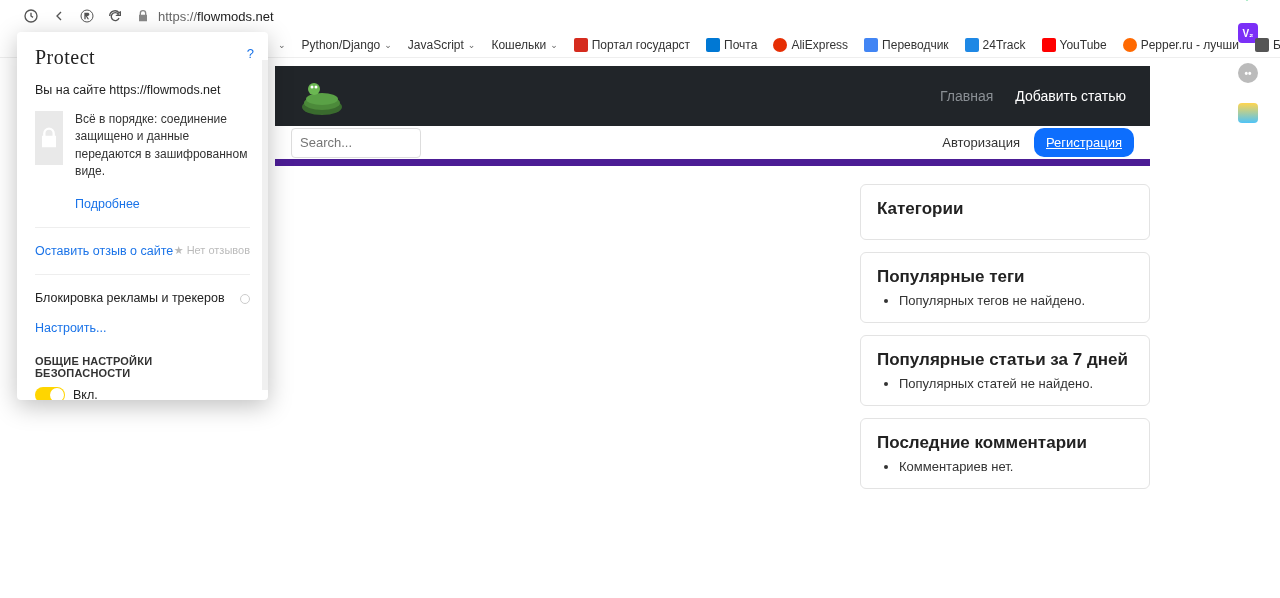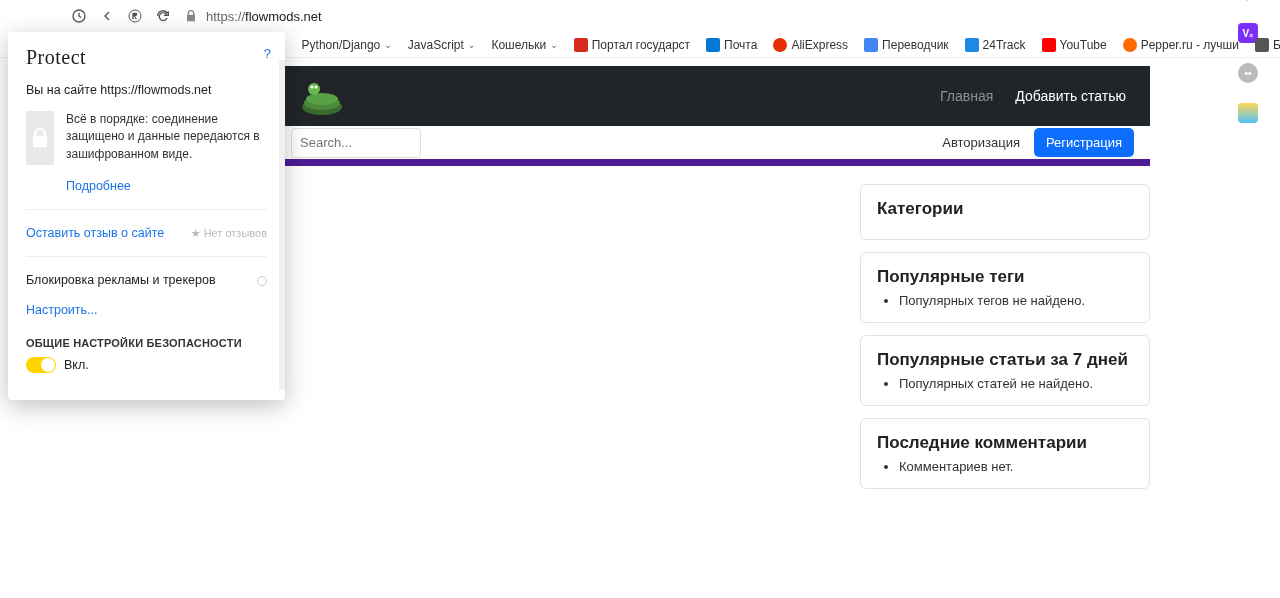--- a/index.html
+++ b/index.html
@@ -1,19 +1,19 @@
 <!DOCTYPE html>
 <html><head>
 <meta charset="utf-8">
 <style>
   * { box-sizing: border-box; margin: 0; padding: 0; }
   body { font-family: Arial, Helvetica, sans-serif; font-size: 13px; color: #222; background: #fff; width: 1280px; height: 598px; overflow: hidden; }
 
   
-  .browser-bar { display: flex; align-items: center; height: 32px; padding: 0 22px; gap: 10px; margin-left: 48px; }
+  .browser-bar { display: flex; align-items: center; height: 32px; padding: 0 22px; gap: 10px; }
   .browser-bar .ico { width: 18px; height: 18px; display: flex; align-items: center; justify-content: center; color: #555; }
   .browser-bar .ico svg { width: 16px; height: 16px; }
   .url-area { display: flex; align-items: center; gap: 6px; color: #666; }
   .url-text { color: #666; font-size: 13px; }
   .url-dark { color: #222; }
   .right-icons { margin-left: auto; display: flex; align-items: flex-start; gap: 20px; flex-direction: column; }
   .sep { width: 1px; height: 18px; background: #ddd; }
   .ext-badge { width: 20px; height: 20px; border-radius: 4px; display: flex; align-items: center; justify-content: center; font-size: 10px; color: #fff; font-weight: bold; }
 
   
@@ -22,32 +22,32 @@
   .bm .chev { font-size: 9px; color: #666; }
   .bm-ico { width: 14px; height: 14px; border-radius: 2px; display: inline-block; }
   .navbar { background: #212529; height: 60px; display: flex; align-items: center; padding: 0 24px; margin: 8px 130px 0 275px; border-radius: 0; }
   .navbar .logo { width: 46px; height: 38px; }
   .navbar .nav-links { margin-left: auto; display: flex; gap: 22px; color: #fff; font-size: 14px; }
   .navbar .nav-links .muted { color: #8a8f94; }
   .subbar { display: flex; align-items: center; height: 40px; padding: 0 16px; margin: 0 130px 0 275px; border-bottom: 7px solid #4c1d95; }
   .search-input { height: 30px; padding: 4px 8px; border: 1px solid #ddd; border-radius: 4px; font-size: 13px; width: 130px; color: #666; }
   .subbar .right { margin-left: auto; display: flex; align-items: center; gap: 14px; }
   .auth-link { color: #333; font-size: 13px; }
-  .btn-primary { background: #0d6efd; color: #fff; border: none; border-radius: 5px; padding: 7px 12px; font-size: 13px; }
+  .btn-primary { background: #0d6efd; color: #fff; border: none; border-radius: 10px; padding: 7px 12px; font-size: 13px; text-decoration: underline; }
 
   .content { display: flex; padding: 18px 130px 0 275px; gap: 24px; }
   .main { flex: 1; }
   .sidebar { width: 290px; display: flex; flex-direction: column; gap: 12px; }
   .card { border: 1px solid #e3e3e3; border-radius: 6px; padding: 14px 16px; }
   .card h3 { font-size: 17px; font-weight: 600; margin-bottom: 6px; }
   .card ul { padding-left: 22px; font-size: 13px; color: #333; }
   .card li { margin-top: 6px; }
 
   
-  .popup { position: absolute; left: 8px; top: 32px; width: 277px; height: 368px; background: #fff; box-shadow: 0 6px 24px rgba(0,0,0,0.25); border-radius: 4px; padding: 0; overflow: hidden; }
+  .popup { position: absolute; left: 17px; top: 32px; width: 251px; height: 368px; background: #fff; box-shadow: 0 6px 24px rgba(0,0,0,0.25); border-radius: 4px; padding: 0; overflow: hidden; }
   .popup-inner { padding: 14px 18px 0 18px; height: 100%; overflow: hidden; position: relative; }
   .popup h2 { font-family: Georgia, 'Times New Roman', serif; font-size: 20px; font-weight: normal; letter-spacing: 0.5px; }
   .popup .help { position: absolute; right: 14px; top: 14px; color: #1a73e8; font-size: 13px; }
   .popup .siteline { margin-top: 14px; font-size: 12.5px; color: #222; }
   .popup .statusrow { display: flex; gap: 12px; margin-top: 14px; }
   .lockbox { width: 54px; height: 54px; background: #e9e9e9; display: flex; align-items: center; justify-content: center; }
   .lockbox svg { width: 28px; height: 28px; fill: #fff; }
   .statustext { font-size: 12px; color: #333; line-height: 1.45; }
   .linkblue { color: #1a73e8; font-size: 12.5px; display: inline-block; margin-top: 16px; cursor: pointer; }
   .divider { height: 1px; background: #eee; margin: 16px 0; }

